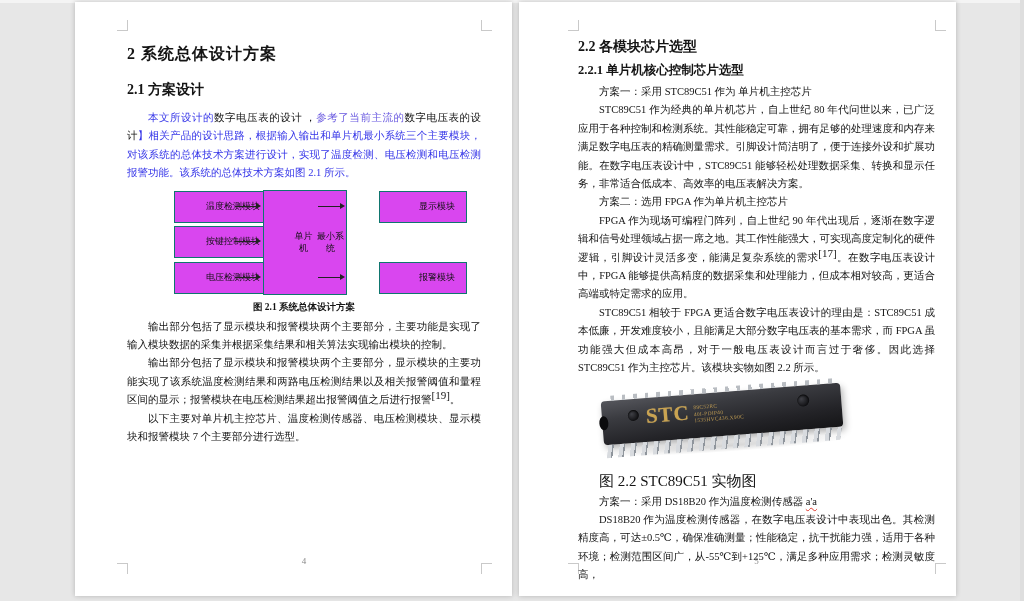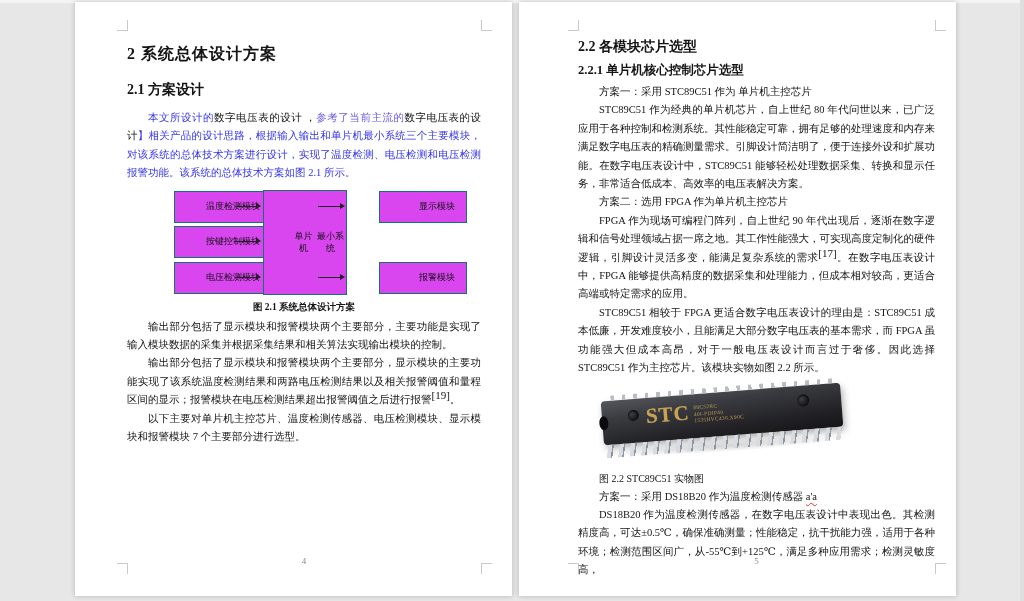--- a/index.html
+++ b/index.html
@@ -61,21 +61,21 @@
   .chip-label{position:absolute;left:44px;top:7px;display:flex;color:#c9a351;}
   .chip-brand{font-size:21px;font-weight:bold;letter-spacing:1px;line-height:22px;
               text-shadow:0 0 1px rgba(255,220,150,.35);}
   .chip-sub{margin-left:4px;margin-top:3px;font-size:5.5px;line-height:6.5px;color:#bd9a52;letter-spacing:.3px;white-space:nowrap;}
   .chip-pins{position:absolute;left:3px;right:3px;bottom:-13px;height:13px;transform:skewX(-12deg);
              background:repeating-linear-gradient(90deg,#d8dbdf 0 4px,#8f959c 4px 5.5px,rgba(0,0,0,0) 5.5px 11.5px);}
   .chip-pins-top{position:absolute;left:10px;right:6px;top:-5px;height:5px;
              background:repeating-linear-gradient(90deg,#b9bdc2 0 3.5px,rgba(0,0,0,0) 3.5px 11.5px);}
   .chip-shadow{position:absolute;left:6px;top:58px;width:250px;height:12px;
              background:radial-gradient(ellipse,rgba(0,0,0,.16),rgba(0,0,0,0) 70%);transform:rotate(-4deg);}
-  .cap22{font-size:10px;margin:4px 0 2px 21px;}
+  .cap22{font-size:15px;margin:4px 0 2px 21px;}
 </style>
 </head>
 <body>
 
 <div class="topstrip"></div>
 <div class="rightedge"></div>
 
 <div class="page" id="pageL">
   <div class="mk tl"></div>
   <div class="mk tr"></div>

